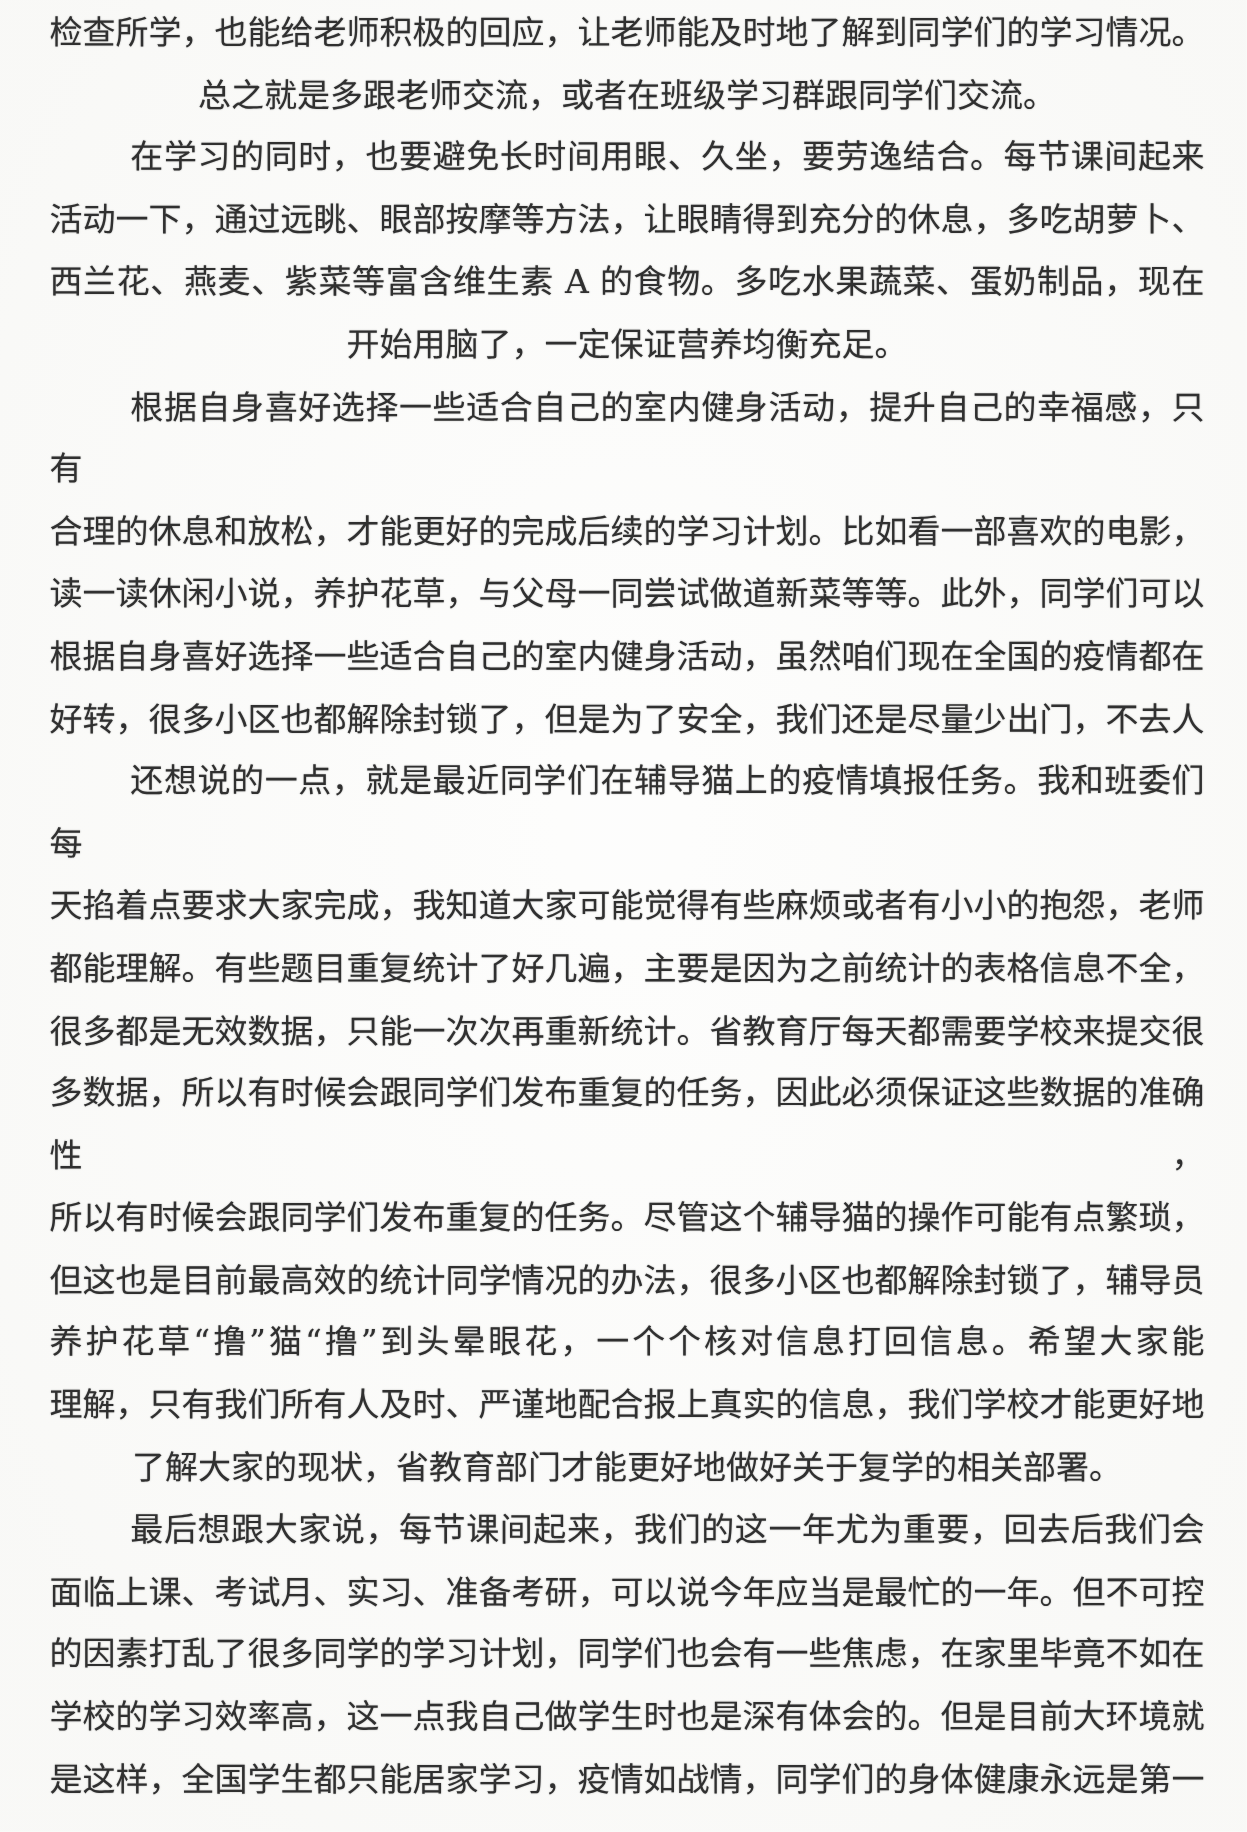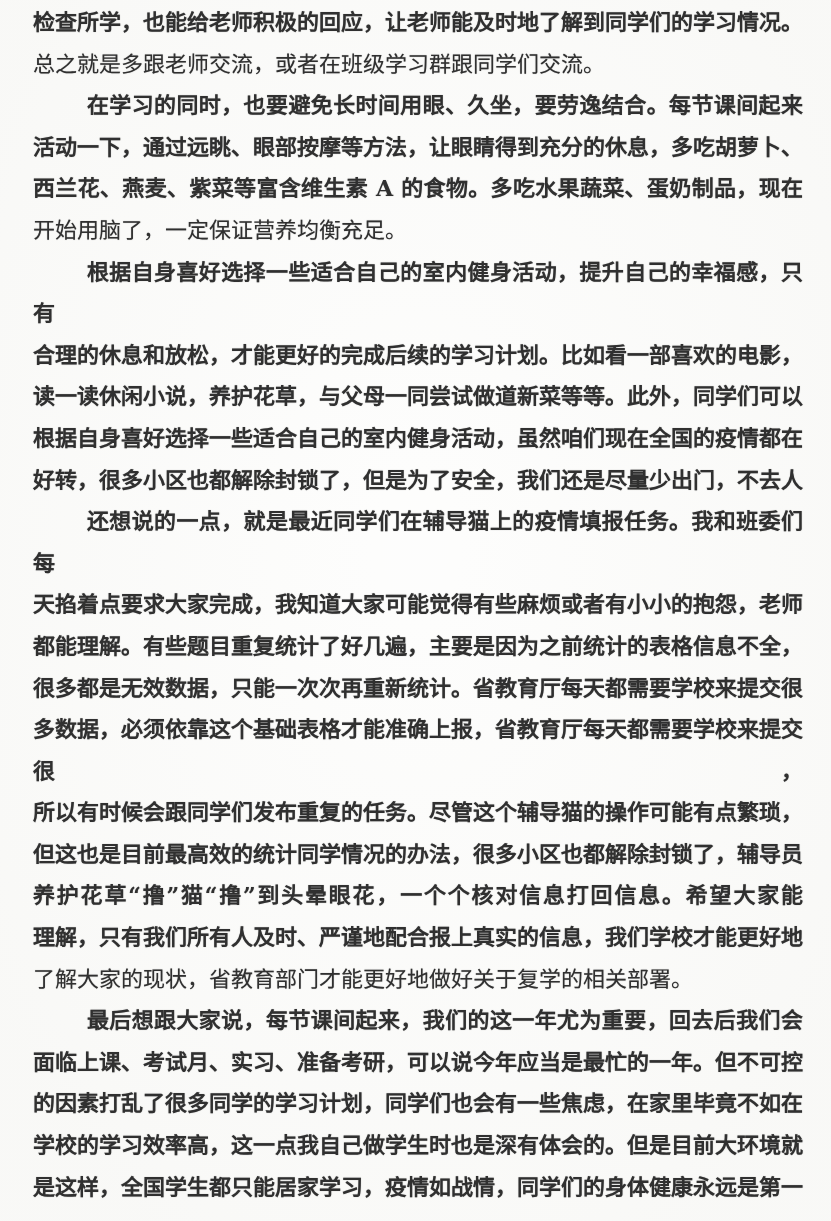--- a/index.html
+++ b/index.html
@@ -26,28 +26,27 @@
     width: 770px;
     font-family: "DejaVu Serif", "Liberation Serif", serif;
     font-size: 22px;
     line-height: 41.6px;
     color: var(--text-color, #303030);
     text-shadow: 0 0 1px rgba(48,48,48,0.45);
     -webkit-font-smoothing: antialiased;
   }
   .text-line {
     white-space: nowrap;
-    text-align: left;
+    text-align: center;
   }
   .text-line.justify {
     white-space: normal;
     text-align: justify;
     text-align-last: justify;
     text-justify: inter-character;
-    font-weight: bold;
   }
   .text-line.indent {
     text-indent: 2.45em;
   }
 </style>
 </head>
 <body style="--page-bg: #fbfbf9; --text-color: #303030;">
 
 <div class="page">
   <div class="text-block" id="text-block">
@@ -59,21 +58,21 @@
       <div class="text-line">开始用脑了，一定保证营养均衡充足。</div>
       <div class="text-line indent justify">根据自身喜好选择一些适合自己的室内健身活动，提升自己的幸福感，只有</div>
       <div class="text-line justify">合理的休息和放松，才能更好的完成后续的学习计划。比如看一部喜欢的电影，</div>
       <div class="text-line justify">读一读休闲小说，养护花草，与父母一同尝试做道新菜等等。此外，同学们可以</div>
       <div class="text-line justify">根据自身喜好选择一些适合自己的室内健身活动，虽然咱们现在全国的疫情都在</div>
       <div class="text-line justify">好转，很多小区也都解除封锁了，但是为了安全，我们还是尽量少出门，不去人</div>
       <div class="text-line indent justify">还想说的一点，就是最近同学们在辅导猫上的疫情填报任务。我和班委们每</div>
       <div class="text-line justify">天掐着点要求大家完成，我知道大家可能觉得有些麻烦或者有小小的抱怨，老师</div>
       <div class="text-line justify">都能理解。有些题目重复统计了好几遍，主要是因为之前统计的表格信息不全，</div>
       <div class="text-line justify">很多都是无效数据，只能一次次再重新统计。省教育厅每天都需要学校来提交很</div>
-      <div class="text-line justify">多数据，必须依靠这个基础表格才能准确上报，省教育厅每天都需要学校来提交很，</div>
+      <div class="text-line justify">多数据，所以有时候会跟同学们发布重复的任务，因此必须保证这些数据的准确性，</div>
       <div class="text-line justify">所以有时候会跟同学们发布重复的任务。尽管这个辅导猫的操作可能有点繁琐，</div>
       <div class="text-line justify">但这也是目前最高效的统计同学情况的办法，很多小区也都解除封锁了，辅导员</div>
       <div class="text-line justify">养护花草“撸”猫“撸”到头晕眼花，一个个核对信息打回信息。希望大家能</div>
       <div class="text-line justify">理解，只有我们所有人及时、严谨地配合报上真实的信息，我们学校才能更好地</div>
       <div class="text-line">了解大家的现状，省教育部门才能更好地做好关于复学的相关部署。</div>
       <div class="text-line indent justify">最后想跟大家说，每节课间起来，我们的这一年尤为重要，回去后我们会</div>
       <div class="text-line justify">面临上课、考试月、实习、准备考研，可以说今年应当是最忙的一年。但不可控</div>
       <div class="text-line justify">的因素打乱了很多同学的学习计划，同学们也会有一些焦虑，在家里毕竟不如在</div>
       <div class="text-line justify">学校的学习效率高，这一点我自己做学生时也是深有体会的。但是目前大环境就</div>
       <div class="text-line justify">是这样，全国学生都只能居家学习，疫情如战情，同学们的身体健康永远是第一</div>

